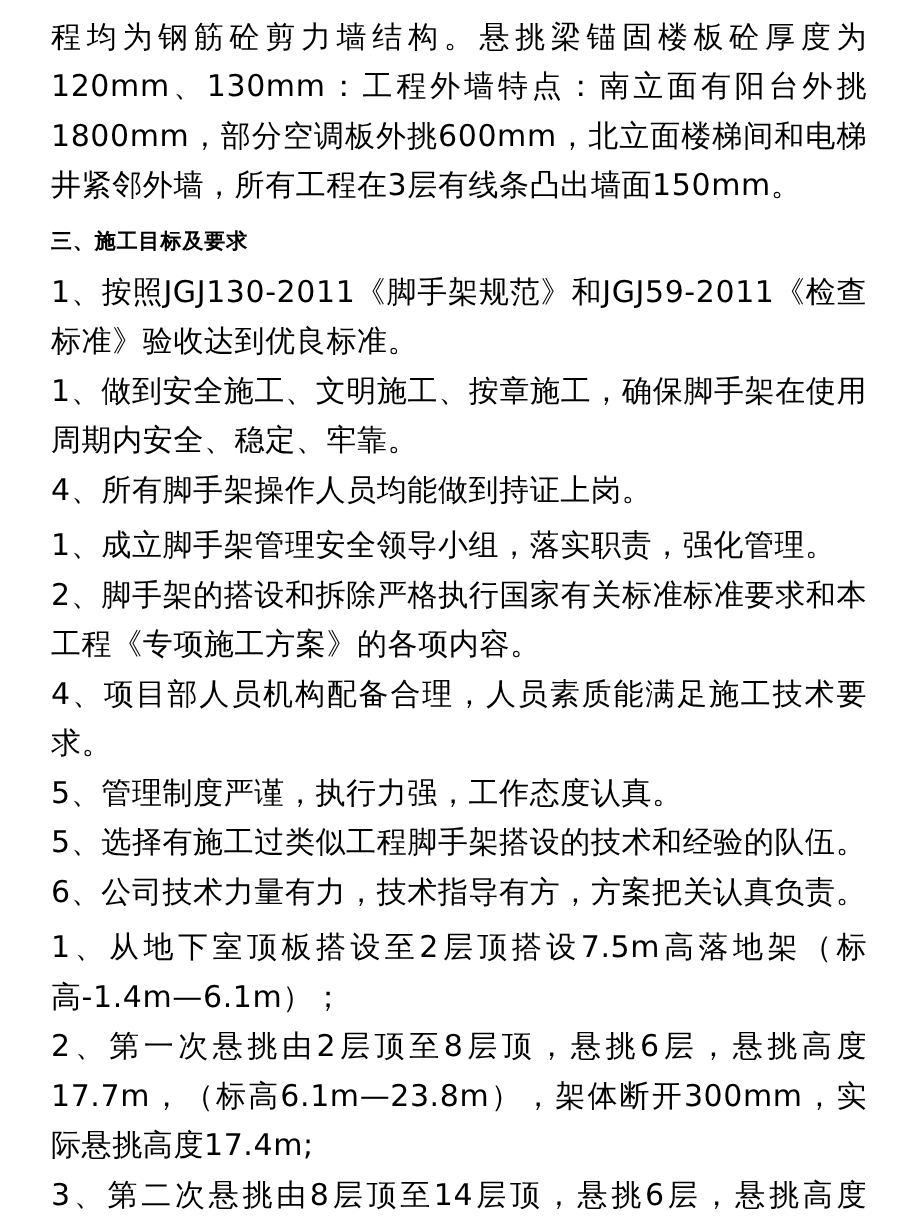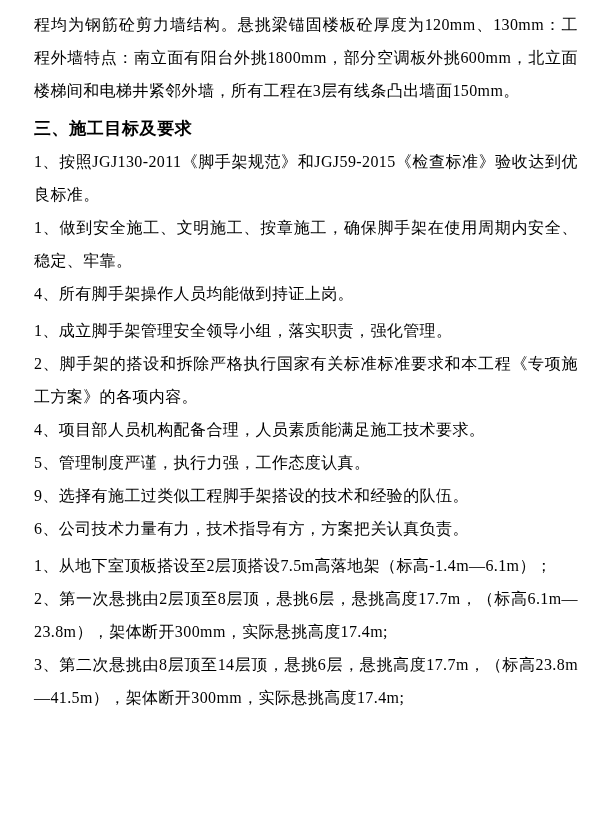--- a/index.html
+++ b/index.html
@@ -15,62 +15,61 @@
     overflow: hidden;
   }
   .page {
     width: 612px;
     height: 818px;
     box-sizing: border-box;
     padding: 8px 34px 0 34px;
     position: relative;
   }
   .para {
-    font-size: 16px;
+    font-size: 20px;
     line-height: 33px;
     text-align: justify;
     text-justify: inter-ideograph;
     letter-spacing: 0.4px;
     margin: 0;
     white-space: pre-wrap;
-    font-family: Liberation Serif, serif;
   }
   .head {
-    font-size: 17px;
+    font-size: 14px;
     font-weight: bold;
     line-height: 34px;
     margin: 0;
     letter-spacing: 0.6px;
   }
   .head-red {
     color: #c00000;
   }
   .spacer-s { height: 4px; }
 </style>
 </head>
 <body>
 
 <div class="page">
 
   <p class="para">程均为钢筋砼剪力墙结构。悬挑梁锚固楼板砼厚度为120mm、130mm：工程外墙特点：南立面有阳台外挑1800mm，部分空调板外挑600mm，北立面楼梯间和电梯井紧邻外墙，所有工程在3层有线条凸出墙面150mm。</p>
 
   <div class="spacer-s"></div>
   <p class="head">三、施工目标及要求</p>
 
-  <p class="para">1、按照JGJ130-2011《脚手架规范》和JGJ59-2015《检查标准》验收达到优良标准。</p>
+  <p class="para">1、按照JGJ130-2011《脚手架规范》和JGJ59-2011《检查标准》验收达到优良标准。</p>
   <p class="para">1、做到安全施工、文明施工、按章施工，确保脚手架在使用周期内安全、稳定、牢靠。</p>
   <p class="para">4、所有脚手架操作人员均能做到持证上岗。</p>
 
   <div class="spacer-s"></div>
 
   <p class="para">1、成立脚手架管理安全领导小组，落实职责，强化管理。</p>
   <p class="para">2、脚手架的搭设和拆除严格执行国家有关标准标准要求和本工程《专项施工方案》的各项内容。</p>
   <p class="para">4、项目部人员机构配备合理，人员素质能满足施工技术要求。</p>
   <p class="para">5、管理制度严谨，执行力强，工作态度认真。</p>
-  <p class="para">9、选择有施工过类似工程脚手架搭设的技术和经验的队伍。</p>
+  <p class="para">5、选择有施工过类似工程脚手架搭设的技术和经验的队伍。</p>
   <p class="para">6、公司技术力量有力，技术指导有方，方案把关认真负责。</p>
 
   <div class="spacer-s"></div>
 
   <p class="para">1、从地下室顶板搭设至2层顶搭设7.5m高落地架（标高-1.4m—6.1m）；</p>
   <p class="para">2、第一次悬挑由2层顶至8层顶，悬挑6层，悬挑高度17.7m，（标高6.1m—23.8m），架体断开300mm，实际悬挑高度17.4m;</p>
   <p class="para">3、第二次悬挑由8层顶至14层顶，悬挑6层，悬挑高度17.7m，（标高23.8m—41.5m），架体断开300mm，实际悬挑高度17.4m;</p>
 
 </div>
 

